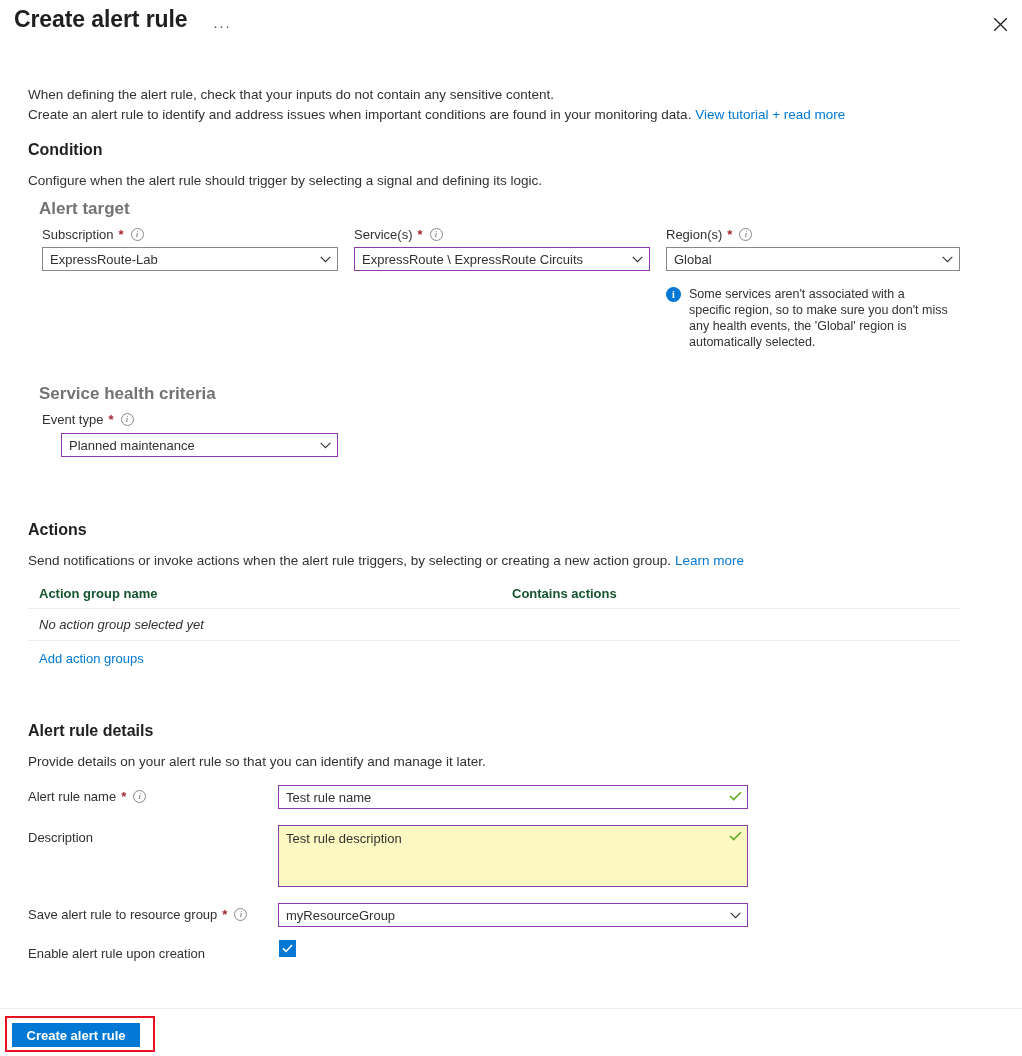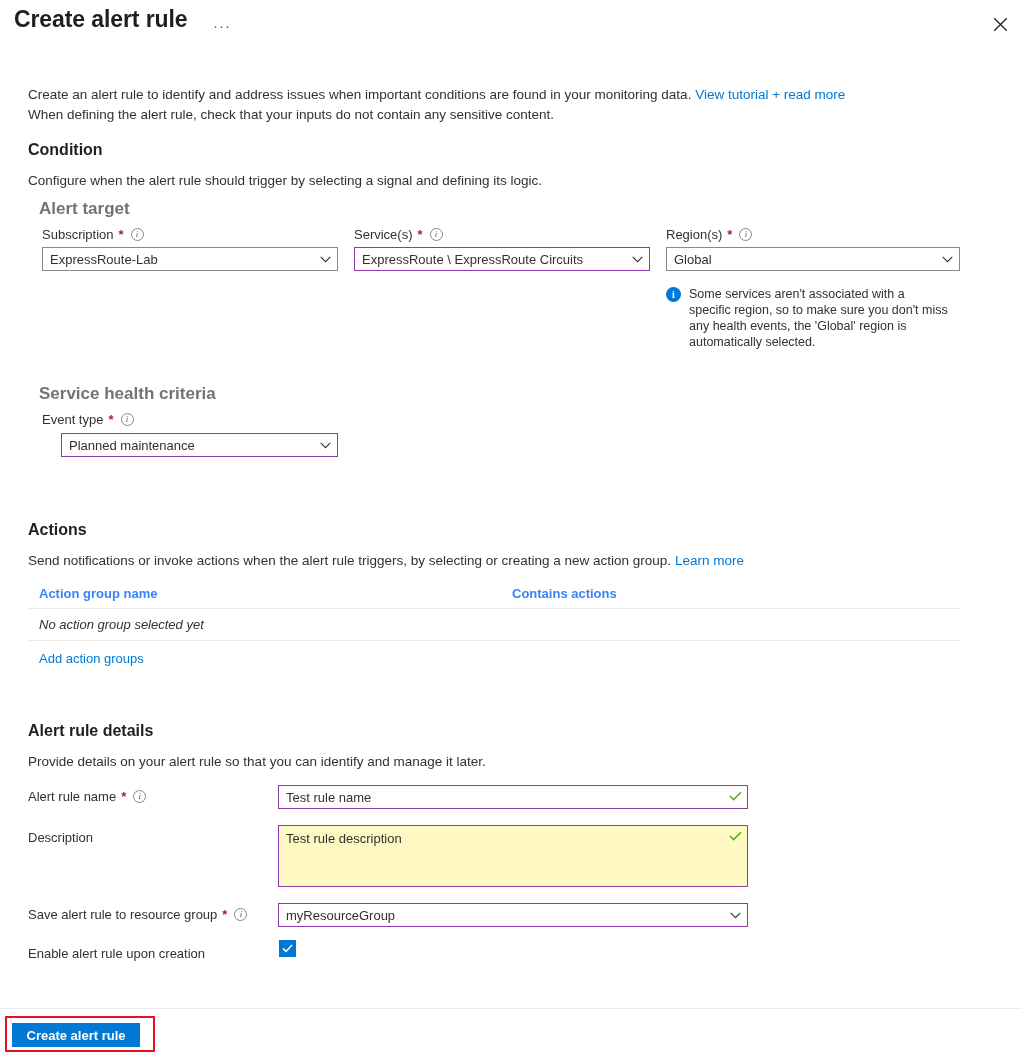--- a/index.html
+++ b/index.html
@@ -88,21 +88,21 @@
   .callout .ibadge {
     flex:none; width:15px; height:15px; border-radius:50%;
     background:#0078d4; color:#fff; font-size:10px; font-weight:700;
     display:flex; align-items:center; justify-content:center;
     font-family:"Liberation Serif", serif; line-height:1; margin-top:1px;
   }
   .callout .ctext { font-size:12.5px; line-height:16px; color:#323130; }
 
   
   .tbl { width:932px; }
-  .tbl .thead { display:flex; font-size:13px; font-weight:600; color:#3b82f6;
+  .tbl .thead { display:flex; font-size:13px; font-weight:600; color:#14532d;
                 padding:0 0 7px 11px; }
   .tbl .trow  { display:flex; font-size:13px; color:#323130; font-style:italic;
                 padding:8px 0 8px 11px;
                 border-top:1px solid #edebe9; border-bottom:1px solid #edebe9; }
   .c1 { width:473px; }
   .c2 { flex:1; }
   .addlink { display:block; margin:10px 0 0 11px; font-size:13px; }
 
   
   .cbox {
@@ -140,24 +140,24 @@
     <button class="close-btn">
       <span>
         <svg width="15" height="15" viewBox="0 0 15 15" aria-hidden="true">
           <path d="M1.2 1.2 L13.8 13.8 M13.8 1.2 L1.2 13.8" stroke="#201f1e" stroke-width="1.3" fill="none"></path>
         </svg>
       </span>
     </button>
   </div>
 
   <div class="intro">
+    <p><span>When defining the alert rule, check that your inputs do not contain any sensitive content.</span></p>
     <p>
       <span>Create an alert rule to identify and address issues when important conditions are found in your monitoring data. </span><a class="link">View tutorial + read more</a>
     </p>
-    <p><span>When defining the alert rule, check that your inputs do not contain any sensitive content.</span></p>
   </div>
 
   <div style="position:absolute; left:28px; top:141px;">
     <div class="sec-head">Condition</div>
   </div>
   <div style="position:absolute; left:28px; top:172px;">
     <div class="sec-sub">Configure when the alert rule should trigger by selecting a signal and defining its logic.</div>
   </div>
 
   <div style="position:absolute; left:39px; top:199px;">

